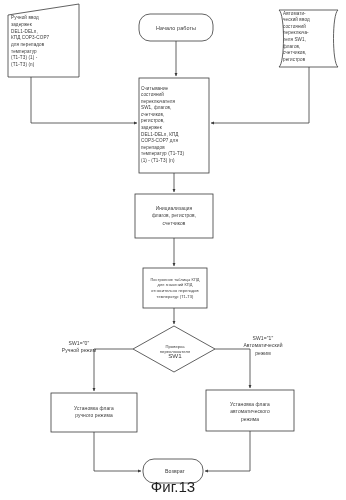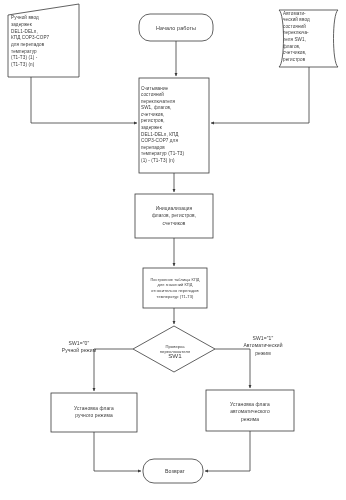--- a/index.html
+++ b/index.html
@@ -232,14 +232,15 @@
 
   <div class="node-text t-set-manual">Установка флага
 ручного режима</div>
 
   <div class="node-text t-set-auto">Установка флага
 автоматического
 режима</div>
 
   <div class="node-text t-return">Возврат</div>
 
+  <div class="fig-caption">Фиг.13</div>
 
 </div>
 
 </body></html>

